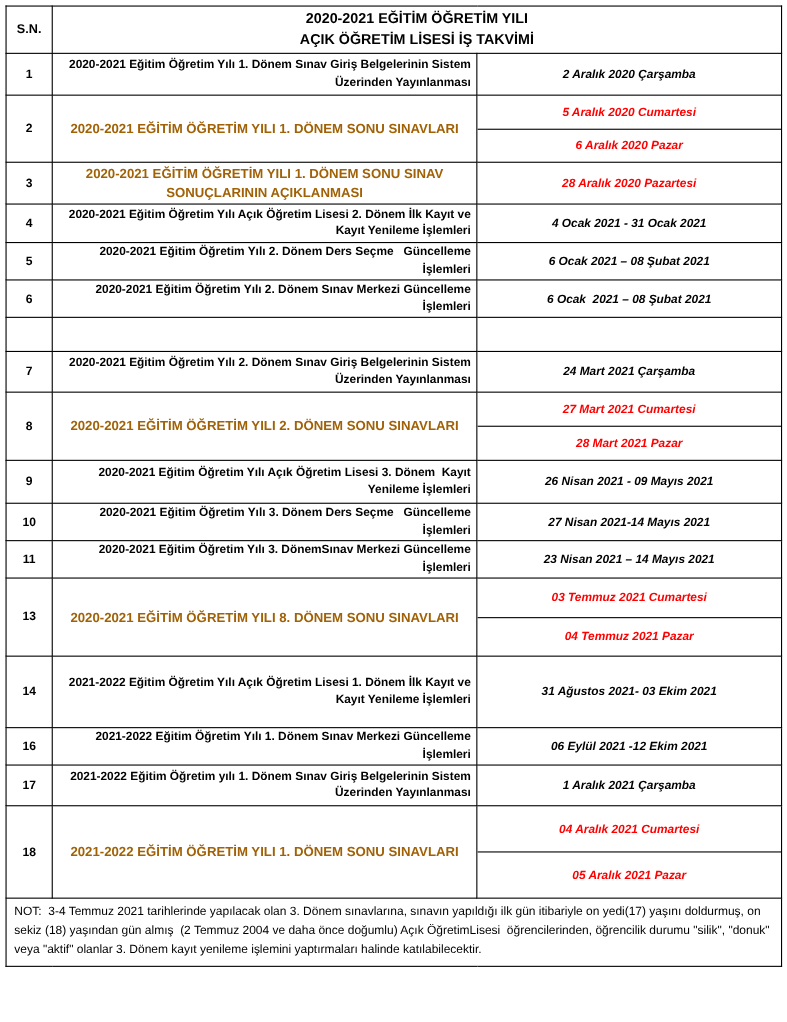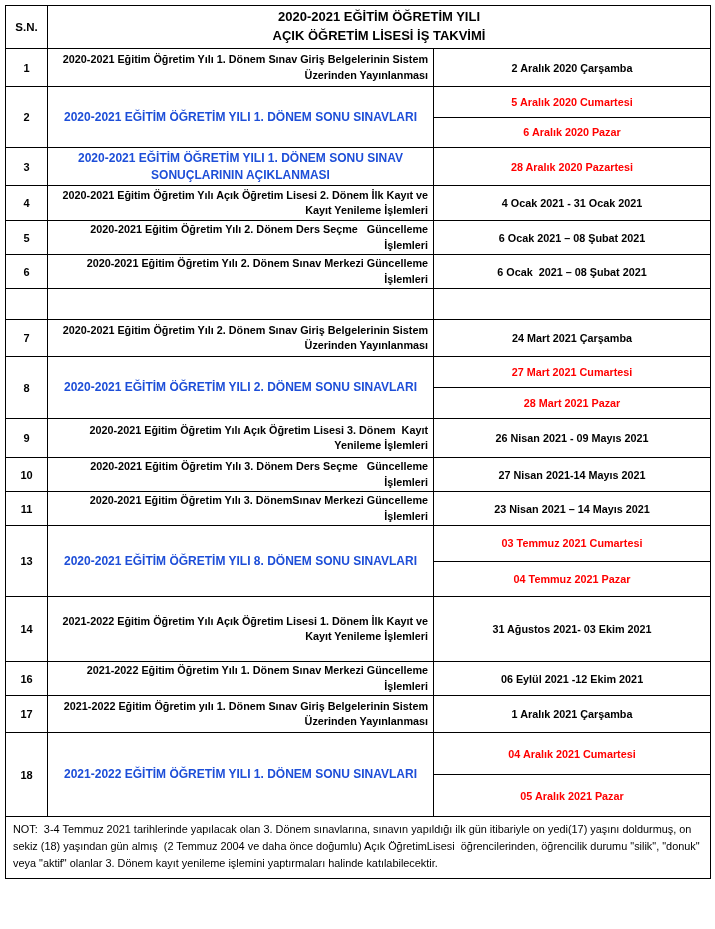--- a/index.html
+++ b/index.html
@@ -3,23 +3,23 @@
 <meta charset="utf-8">
 <style>
   html,body{margin:0;padding:0;background:#ffffff;}
   body{width:715px;height:929px;font-family:"Liberation Sans","DejaVu Sans",sans-serif;color:#000;}
   table.cal{border-collapse:collapse;table-layout:fixed;width:705px;margin:5px 0 0 5px;background:#fff;}
   td{border:1.5px solid #000;vertical-align:middle;overflow:hidden;}
   .sn{text-align:center;font-weight:bold;font-size:11px;}
   .hdr-sn{text-align:center;font-weight:bold;font-size:11.5px;}
   .hdr-title{text-align:center;font-weight:bold;font-size:13px;line-height:1.45;margin-top:44px;}
   .desc{padding:1px 5px;font-weight:bold;font-size:10.8px;line-height:1.4;text-align:right;white-space:pre-wrap;}
-  .desc.red{color:#1d4ed8;text-align:center;font-size:12px;}
+  .desc.red{color:#a16207;text-align:center;font-size:12px;}
   .datecell{padding:0;}
-  .datewrap{display:flex;flex-direction:column;height:100%;}
+  .datewrap{display:flex;flex-direction:column;height:100%;font-style:italic;}
   .dsub{flex:1;display:flex;align-items:center;justify-content:center;font-weight:bold;font-size:10.8px;text-align:center;white-space:pre-wrap;}
   .dsub + .dsub{border-top:1.5px solid #000;}
   .red-date{color:#FF0000;}
   .notecell{padding:4px 7px 6px 7px;font-size:10.9px;line-height:1.55;}
   .note-text{white-space:pre-wrap;}
   .b{font-weight:normal;}
 </style>
 </head>
 <body>
 

